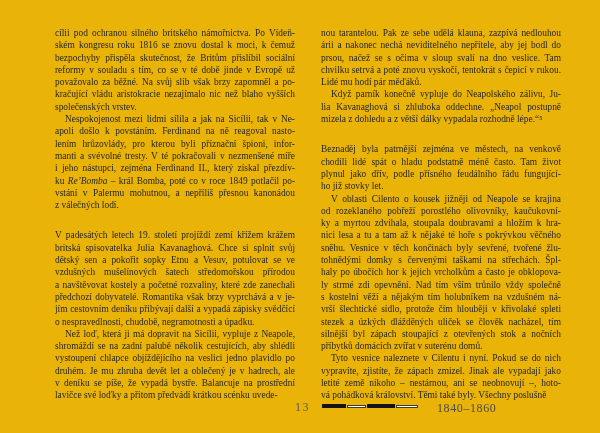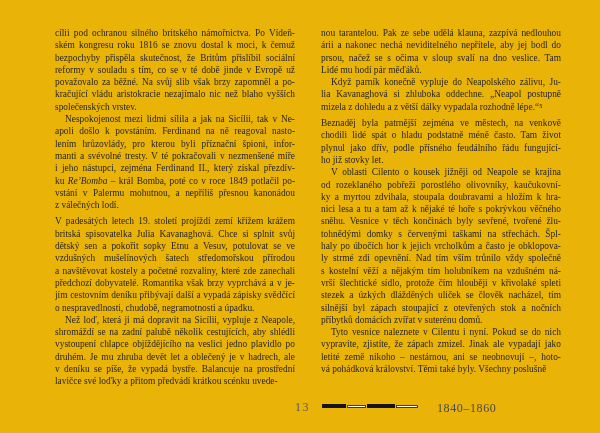--- a/index.html
+++ b/index.html
@@ -22,21 +22,21 @@
     position: absolute;
     top: 27px;
     width: 240px;
     font-size: 9.4px;
     line-height: 12.3px;
     color: #262626;
   }
   .col-left  { left: 55px; }
   .col-right { left: 321px; }
   .para { margin: 0; }
-  .para.space-before { margin-top: 4px; }
+  .para.space-before { margin-top: 18px; }
   .line {
     height: 12.3px;
     overflow: hidden;
     text-align: justify;
     text-align-last: justify;
   }
   .line.last { text-align-last: left; }
   .para.indent .line:first-child { text-indent: 10px; }
   .footer-pagenum {
     position: absolute;
@@ -108,20 +108,21 @@
         <div class="line">druhém. Je mu zhruba devět let a oblečený je v hadrech, ale</div>
         <div class="line">v deníku se píše, že vypadá bystře. Balancuje na prostřední</div>
         <div class="line last">lavičce své loďky a přitom předvádí krátkou scénku uvede-</div>
       </div>
     </div>
   <div class="column col-right">
       <div class="para">
         <div class="line">nou tarantelou. Pak ze sebe udělá klauna, zazpívá nedlouhou</div>
         <div class="line">árii a nakonec nechá neviditelného nepřítele, aby jej bodl do</div>
         <div class="line">prsou, načež se s očima v sloup svalí na dno veslice. Tam</div>
+        <div class="line">chvilku setrvá a poté znovu vyskočí, tentokrát s čepicí v rukou.</div>
         <div class="line last">Lidé mu hodí pár měďáků.</div>
       </div>
       <div class="para indent">
         <div class="line">Když parník konečně vypluje do Neapolského zálivu, Ju-</div>
         <div class="line">lia Kavanaghová si zhluboka oddechne. „Neapol postupně</div>
         <div class="line last">mizela z dohledu a z větší dálky vypadala rozhodně lépe.“⁵</div>
       </div>
       <div class="para space-before">
         <div class="line">Beznaděj byla patrnější zejména ve městech, na venkově</div>
         <div class="line">chodili lidé spát o hladu podstatně méně často. Tam život</div>

